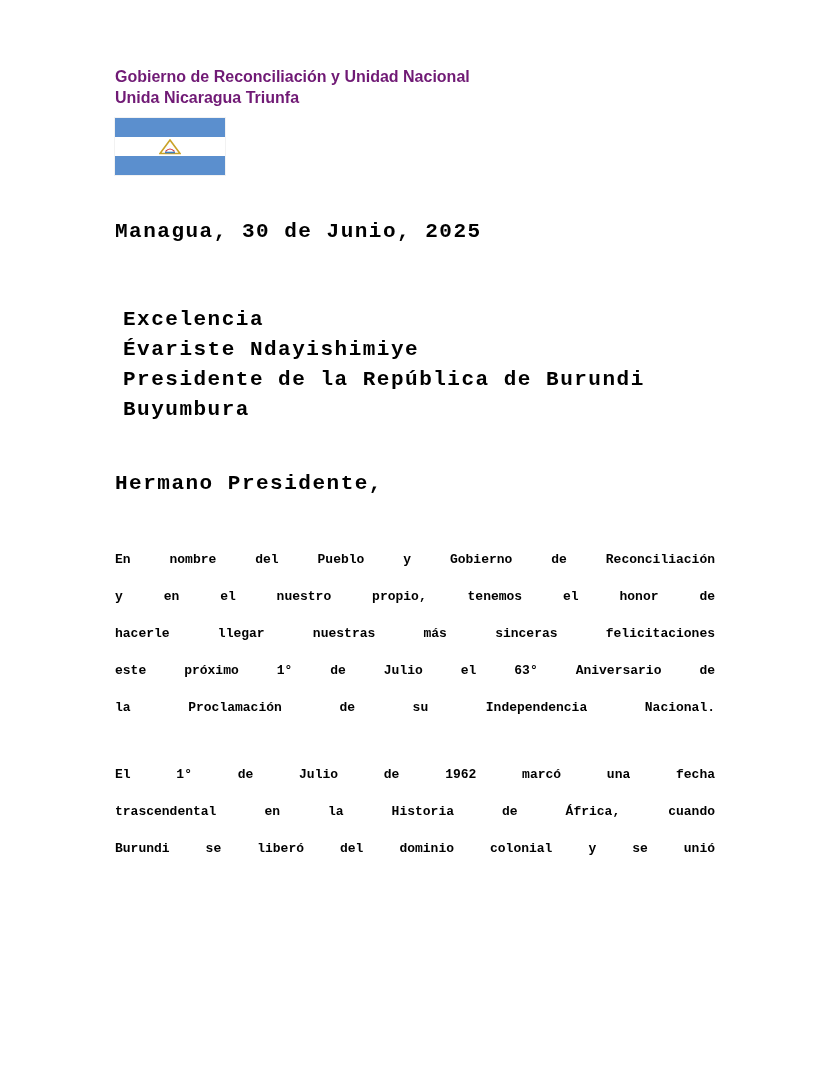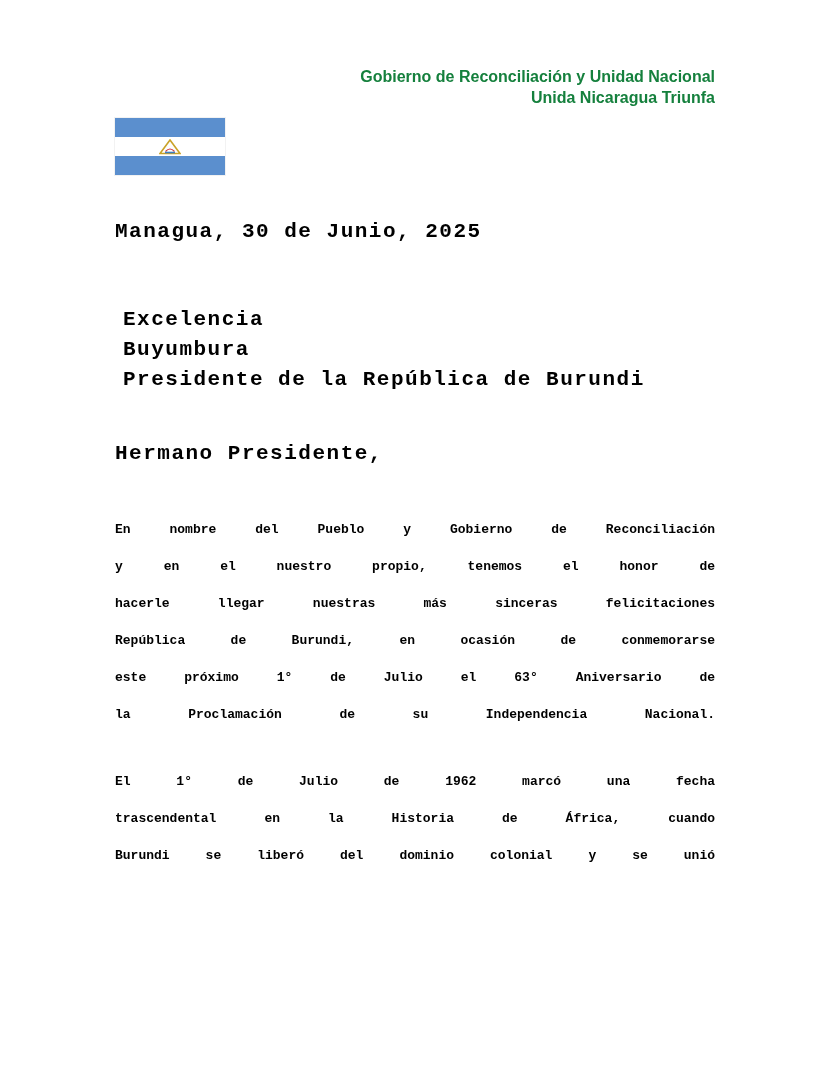--- a/index.html
+++ b/index.html
@@ -20,23 +20,22 @@
     left: 115px;
     top: 66px;
     width: 600px;
   }
   
   .hline {
     font-family: "Liberation Sans", sans-serif;
     font-weight: bold;
     font-size: 16px;
     line-height: 21px;
-    color: #15803d;
+    color: #701a75;
     white-space: nowrap;
-    text-align: right;
   }
   
   .flag {
     margin-top: 10px;
     width: 110px;
     height: 57px;
     box-shadow: 0 0 0 1px rgba(0,0,0,0.05);
   }
   .stripe {
     width: 100%;
@@ -112,31 +111,31 @@
           <line x1="6" y1="13.5" x2="16" y2="13.5" stroke="#3f7fc1" stroke-width="1.6"></line>
         </svg>
       </div>
       <div class="stripe" style="background-color: rgb(91, 143, 206);"></div>
     </div>
 
     <div class="mono-lg dateline">Managua, 30 de Junio, 2025</div>
 
     <div class="addressee">
       <div class="mono-lg">Excelencia</div>
+      <div class="mono-lg">Évariste Ndayishimiye</div>
+      <div class="mono-lg">Presidente de la República de Burundi</div>
       <div class="mono-lg">Buyumbura</div>
-      <div class="mono-lg">Presidente de la República de Burundi</div>
     </div>
 
     <div class="mono-lg salutation">Hermano Presidente,</div>
 
     <div class="paragraph">
       <div class="bline">En nombre del Pueblo y Gobierno de Reconciliación</div>
       <div class="bline">y en el nuestro propio, tenemos el honor de</div>
       <div class="bline">hacerle llegar nuestras más sinceras felicitaciones</div>
-      <div class="bline">República de Burundi, en ocasión de conmemorarse</div>
       <div class="bline">este próximo 1° de Julio el 63° Aniversario de</div>
       <div class="bline">la Proclamación de su Independencia Nacional.</div>
     </div>
 
     <div class="paragraph second">
       <div class="bline">El 1° de Julio de 1962 marcó una fecha</div>
       <div class="bline">trascendental en la Historia de África, cuando</div>
       <div class="bline">Burundi se liberó del dominio colonial y se unió</div>
     </div>
 

